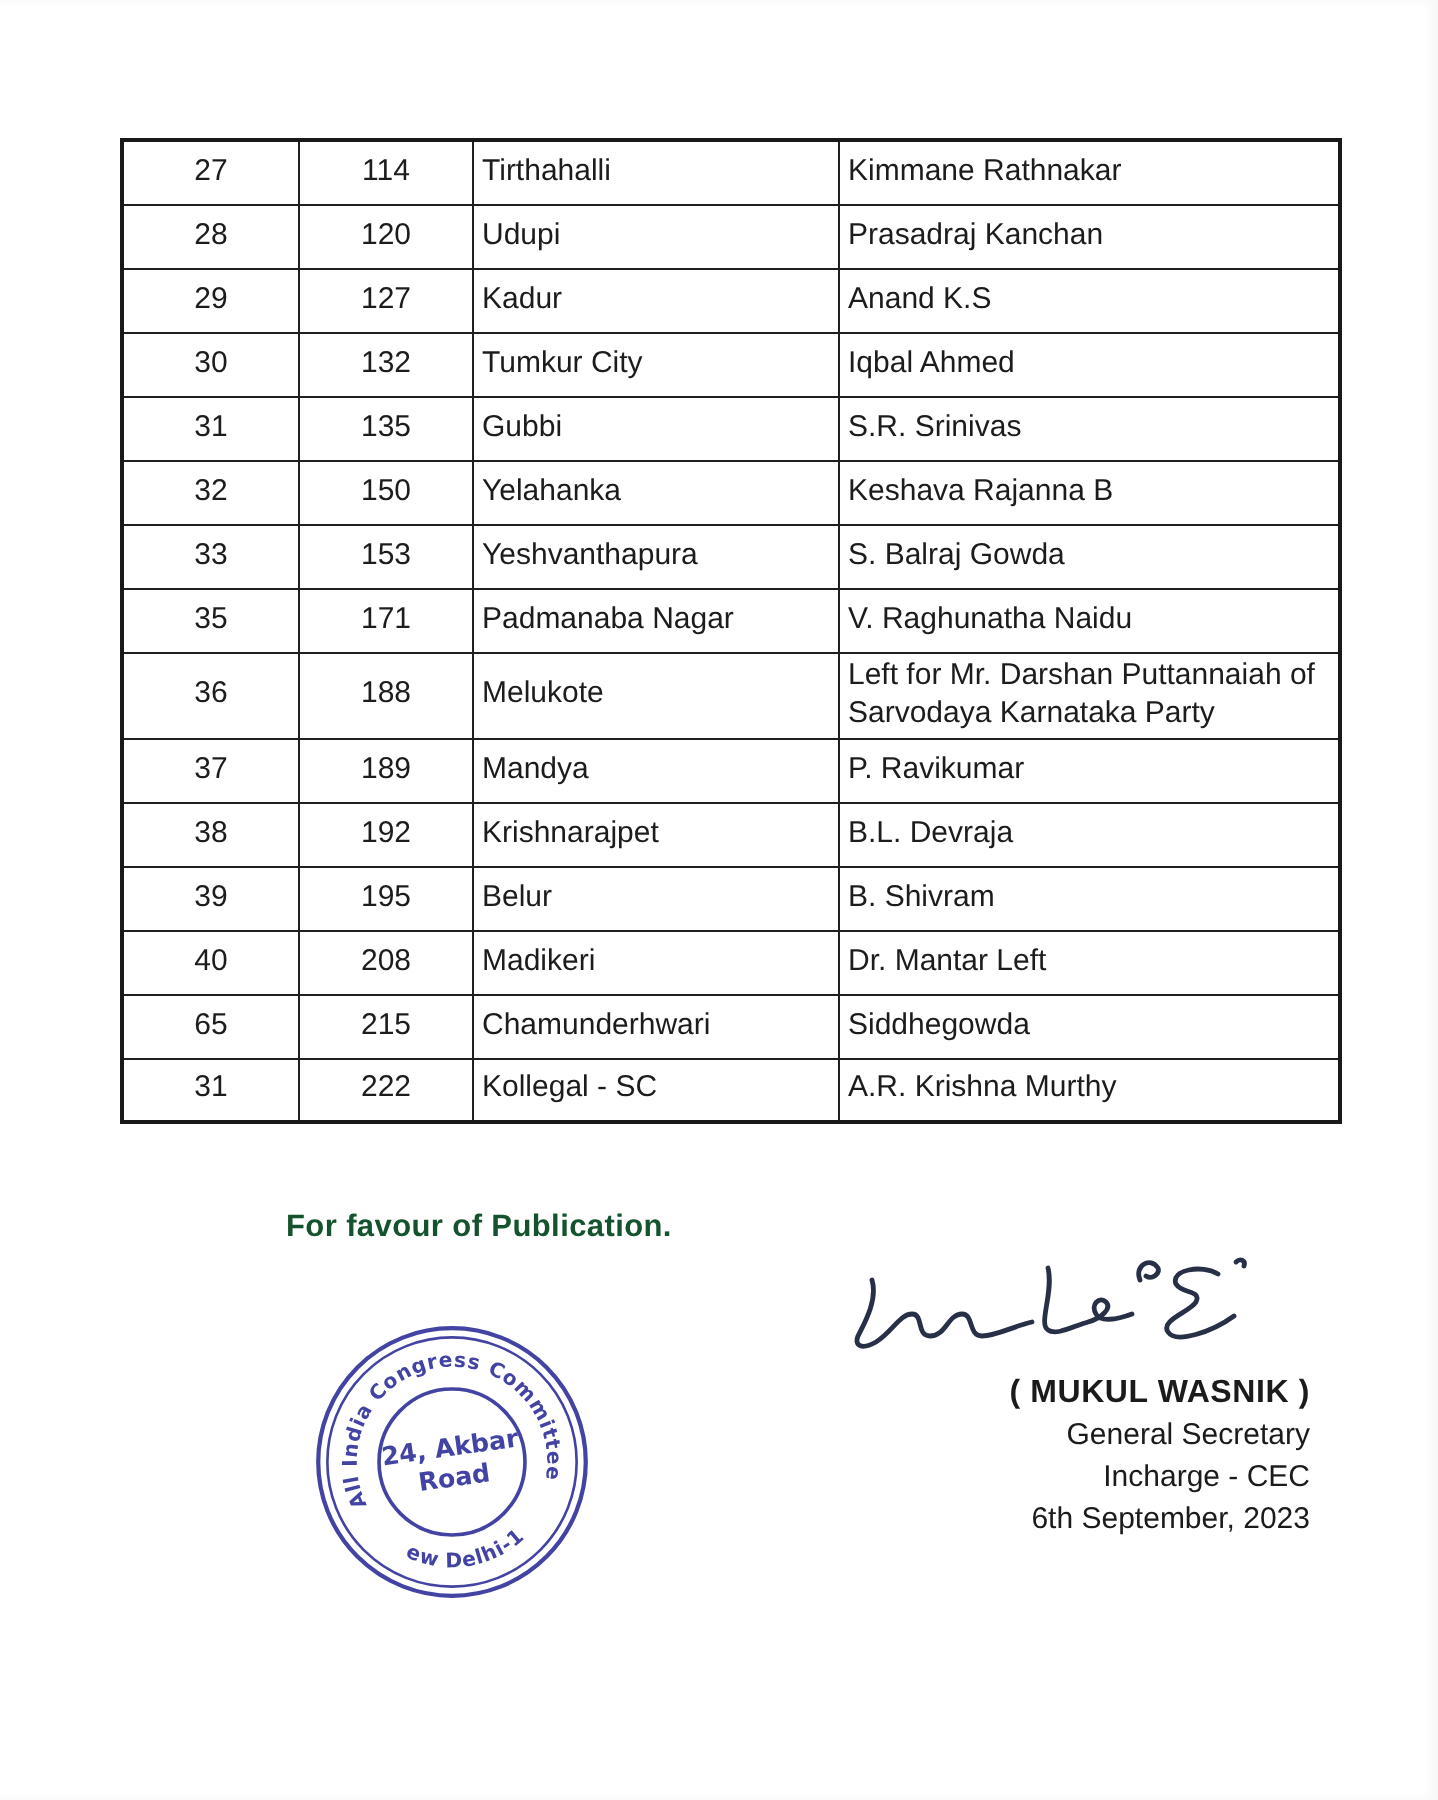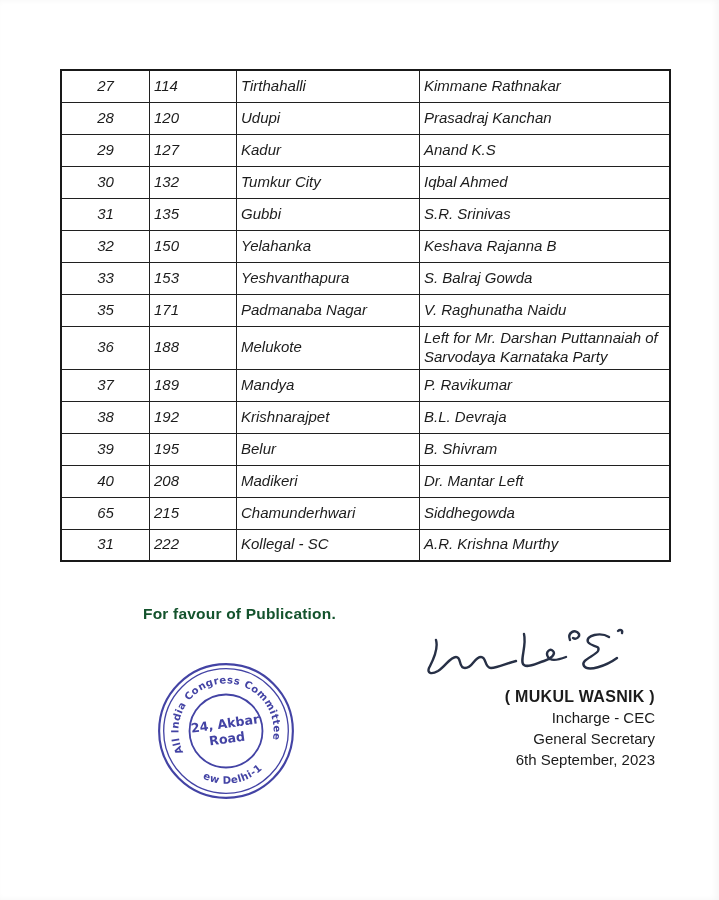--- a/index.html
+++ b/index.html
@@ -20,23 +20,23 @@
     border:2px solid #191919;
   }
   table.cand td{
     border:1.6px solid #202020;
     font-size:15px;
     color:#1c1c1c;
     vertical-align:middle;
     padding:2px 4px;
     line-height:1.25;
   }
-  table.cand tr{height:32px;font-style:italic;}
+  table.cand tr{height:32px;}
   td.c-sno{width:79px;text-align:center;}
-  td.c-code{width:78px;}
+  td.c-code{width:78px;text-align:center;}
   td.c-const{width:174px;text-align:left;padding-left:7px;}
   td.c-cand{text-align:left;padding-left:7px;}
   .pub-note{
     position:absolute;left:143px;top:605px;
     font-size:15.5px;font-weight:bold;color:#14532d;
     letter-spacing:0.2px;
   }
   .stamp{
     position:absolute;left:150px;top:655px;
     width:152px;height:152px;
@@ -182,18 +182,18 @@
       <path d="M14,16 C17,26 10,38 7,44 C5,49 9,51 16,47 C24,42 28,33 34,33 C40,33 36,44 43,44 C51,44 52,33 59,33 C65,33 62,44 69,44 C76,44 85,39 94,37"></path>
       <path d="M102,10 C105,22 97,38 102,41 C106,44 115,39 122,37 C129,35 134,30 131,27 C128,24 123,28 126,33 C128,37 136,36 144,33"></path>
       <path d="M148,16 C145,9 153,4 157,10 C158,13 154,16 151,14"></path>
       <path d="M187,13 C179,8 163,11 166,18 C169,23 179,21 176,27 C173,32 158,36 162,42 C166,48 184,42 195,34"></path>
       <path d="M196,7 C198,5 201,6 200,9"></path>
     </g>
   </svg>
 
   <div class="sig-block">
     <div class="sig-name">( MUKUL WASNIK )</div>
+    <div class="sig-line">General Secretary</div>
     <div class="sig-line">Incharge - CEC</div>
-    <div class="sig-line">General Secretary</div>
     <div class="sig-line">6th September, 2023</div>
   </div>
 
 </div>
 
 </body></html>

